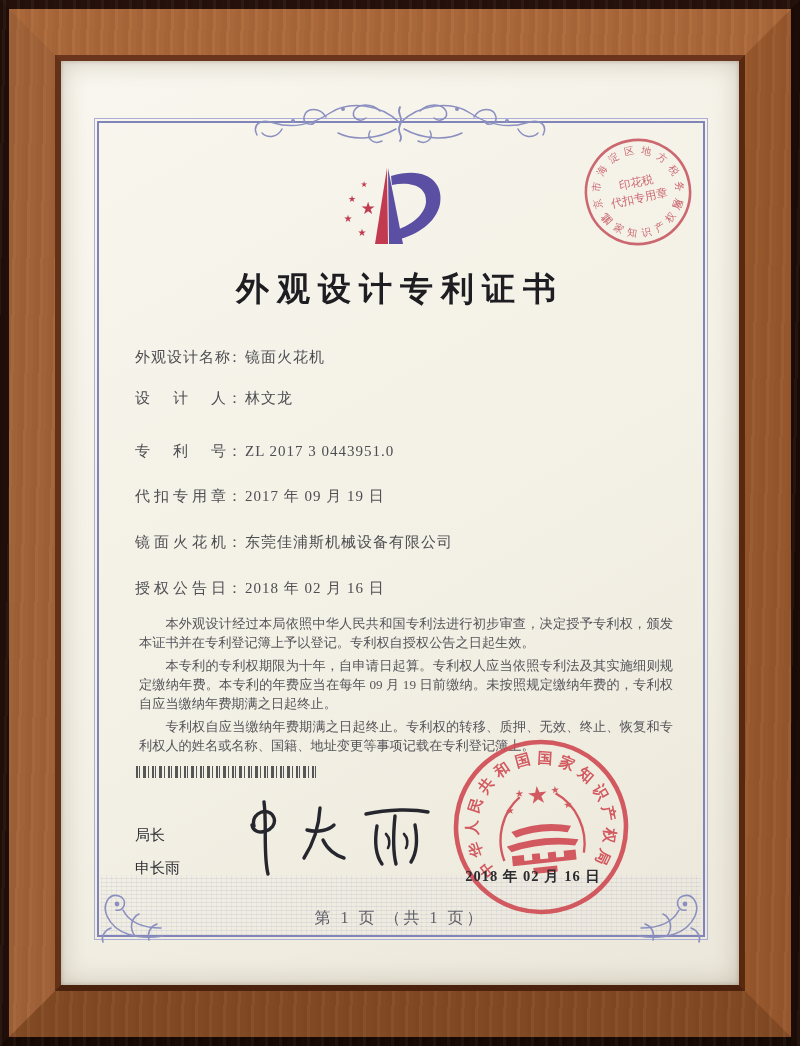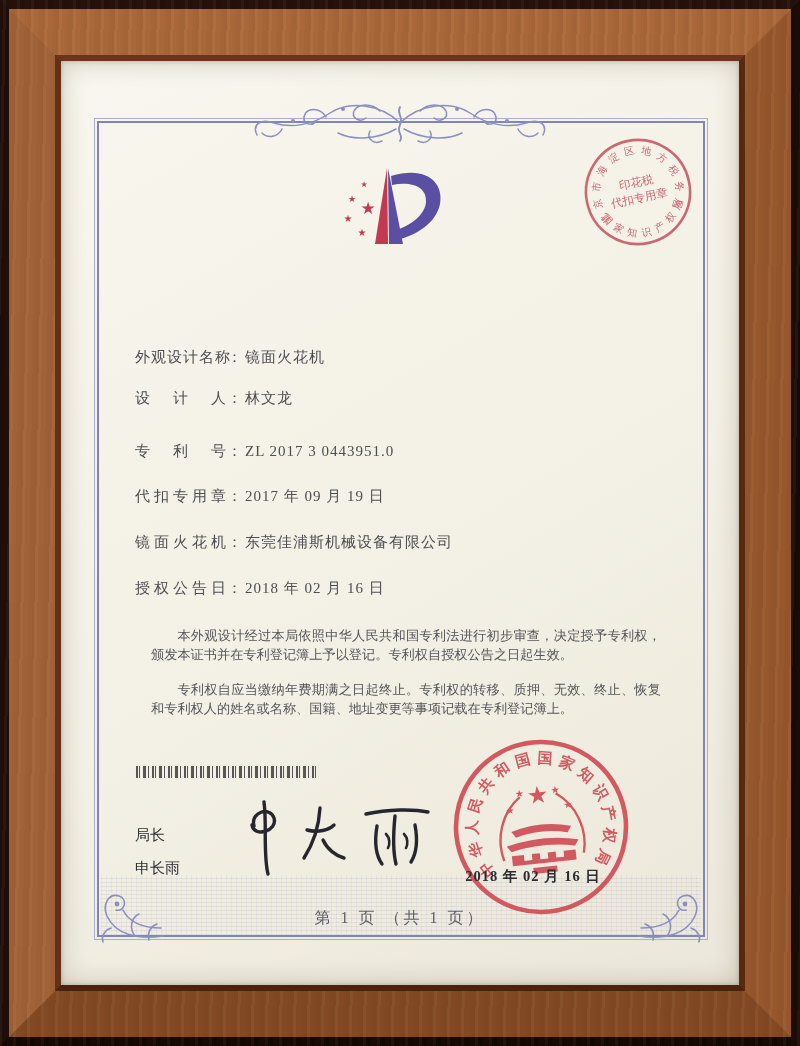--- a/index.html
+++ b/index.html
@@ -37,21 +37,21 @@
              transform:rotate(-12deg);opacity:.85;}
   .title{position:absolute;top:206px;left:0;right:0;text-align:center;
          font-size:33px;font-weight:bold;letter-spacing:8px;color:#1e1e22;}
   .fields{position:absolute;left:74px;top:287px;right:60px;font-size:15px;letter-spacing:1px;}
   .frow{position:absolute;left:0;white-space:nowrap;}
   .r0{top:0}.r1{top:41px}.r2{top:94px}.r3{top:139px}.r4{top:185px}.r5{top:231px}
   .f-label{display:inline-block;width:92px;text-align:justify;text-align-last:justify;}
   .f-colon{display:inline-block;margin:0 2px 0 0;}
   .paras{position:absolute;left:74px;top:549px;width:542px;font-size:13.2px;
          line-height:19px;text-align:justify;color:#55555a;}
-  .paras p{margin:16px;text-indent:2em;}
+  .paras p{margin:4px;text-indent:2em;}
   .barcode{position:absolute;left:75px;top:705px;width:181px;height:12px;opacity:.85;
            background:repeating-linear-gradient(90deg,
              #3b3b40 0 2px, rgba(0,0,0,0) 2px 3px,
              #3b3b40 3px 4px, rgba(0,0,0,0) 4px 7px,
              #3b3b40 7px 10px, rgba(0,0,0,0) 10px 12px,
              #3b3b40 12px 13px, rgba(0,0,0,0) 13px 16px);}
   .signer{position:absolute;left:74px;top:757px;font-family:"Liberation Sans","DejaVu Sans",sans-serif;
           font-size:15px;font-weight:400;color:#2e2e33;line-height:33px;}
   .signature{position:absolute;left:167px;top:735px;width:210px;height:84px;}
   .office-seal{position:absolute;left:388px;top:674px;width:184px;height:184px;
@@ -143,20 +143,21 @@
           <text x="45.977174123647586" y="98.52739745222225" transform="rotate(20 45.977174123647586 98.52739745222225)" text-anchor="middle" dominant-baseline="central">知</text>
           <text x="60" y="101" transform="rotate(0 60 101)" text-anchor="middle" dominant-baseline="central">识</text>
           <text x="74.02282587635241" y="98.52739745222225" transform="rotate(-20 74.02282587635241 98.52739745222225)" text-anchor="middle" dominant-baseline="central">产</text>
           <text x="86.35429199714811" y="91.4078221678781" transform="rotate(-40 86.35429199714811 91.4078221678781)" text-anchor="middle" dominant-baseline="central">权</text>
           <text x="95.50704155516198" y="80.5" transform="rotate(-60 95.50704155516198 80.5)" text-anchor="middle" dominant-baseline="central">局</text>
         </g>
       <text x="60" y="54" font-size="11.5" text-anchor="middle" fill="#c4505c">印花税</text>
       <text x="60" y="70" font-size="11.5" text-anchor="middle" fill="#c4505c">代扣专用章</text>
     </svg>
 
+    <div class="title">外观设计专利证书</div>
 
     <div class="fields">
       <div class="frow r0">
         <span class="f-label">外观设计名称</span><span class="f-colon">：</span><span>镜面火花机</span>
       </div>
       <div class="frow r1">
         <span class="f-label">设计人</span><span class="f-colon">：</span><span>林文龙</span>
       </div>
       <div class="frow r2">
         <span class="f-label">专利号</span><span class="f-colon">：</span><span>ZL 2017 3 0443951.0</span>
@@ -167,20 +168,21 @@
       <div class="frow r4">
         <span class="f-label">镜面火花机</span><span class="f-colon">：</span><span>东莞佳浦斯机械设备有限公司</span>
       </div>
       <div class="frow r5">
         <span class="f-label">授权公告日</span><span class="f-colon">：</span><span>2018 年 02 月 16 日</span>
       </div>
     </div>
 
     <div class="paras">
       <p>本外观设计经过本局依照中华人民共和国专利法进行初步审查，决定授予专利权，颁发本证书并在专利登记簿上予以登记。专利权自授权公告之日起生效。</p>
+      <p>本专利的专利权期限为十年，自申请日起算。专利权人应当依照专利法及其实施细则规定缴纳年费。本专利的年费应当在每年 09 月 19 日前缴纳。未按照规定缴纳年费的，专利权自应当缴纳年费期满之日起终止。</p>
       <p>专利权自应当缴纳年费期满之日起终止。专利权的转移、质押、无效、终止、恢复和专利权人的姓名或名称、国籍、地址变更等事项记载在专利登记簿上。</p>
     </div>
 
     <div class="barcode"></div>
 
     <div class="signer">
       <div>局长</div>
       <div>申长雨</div>
     </div>
 

